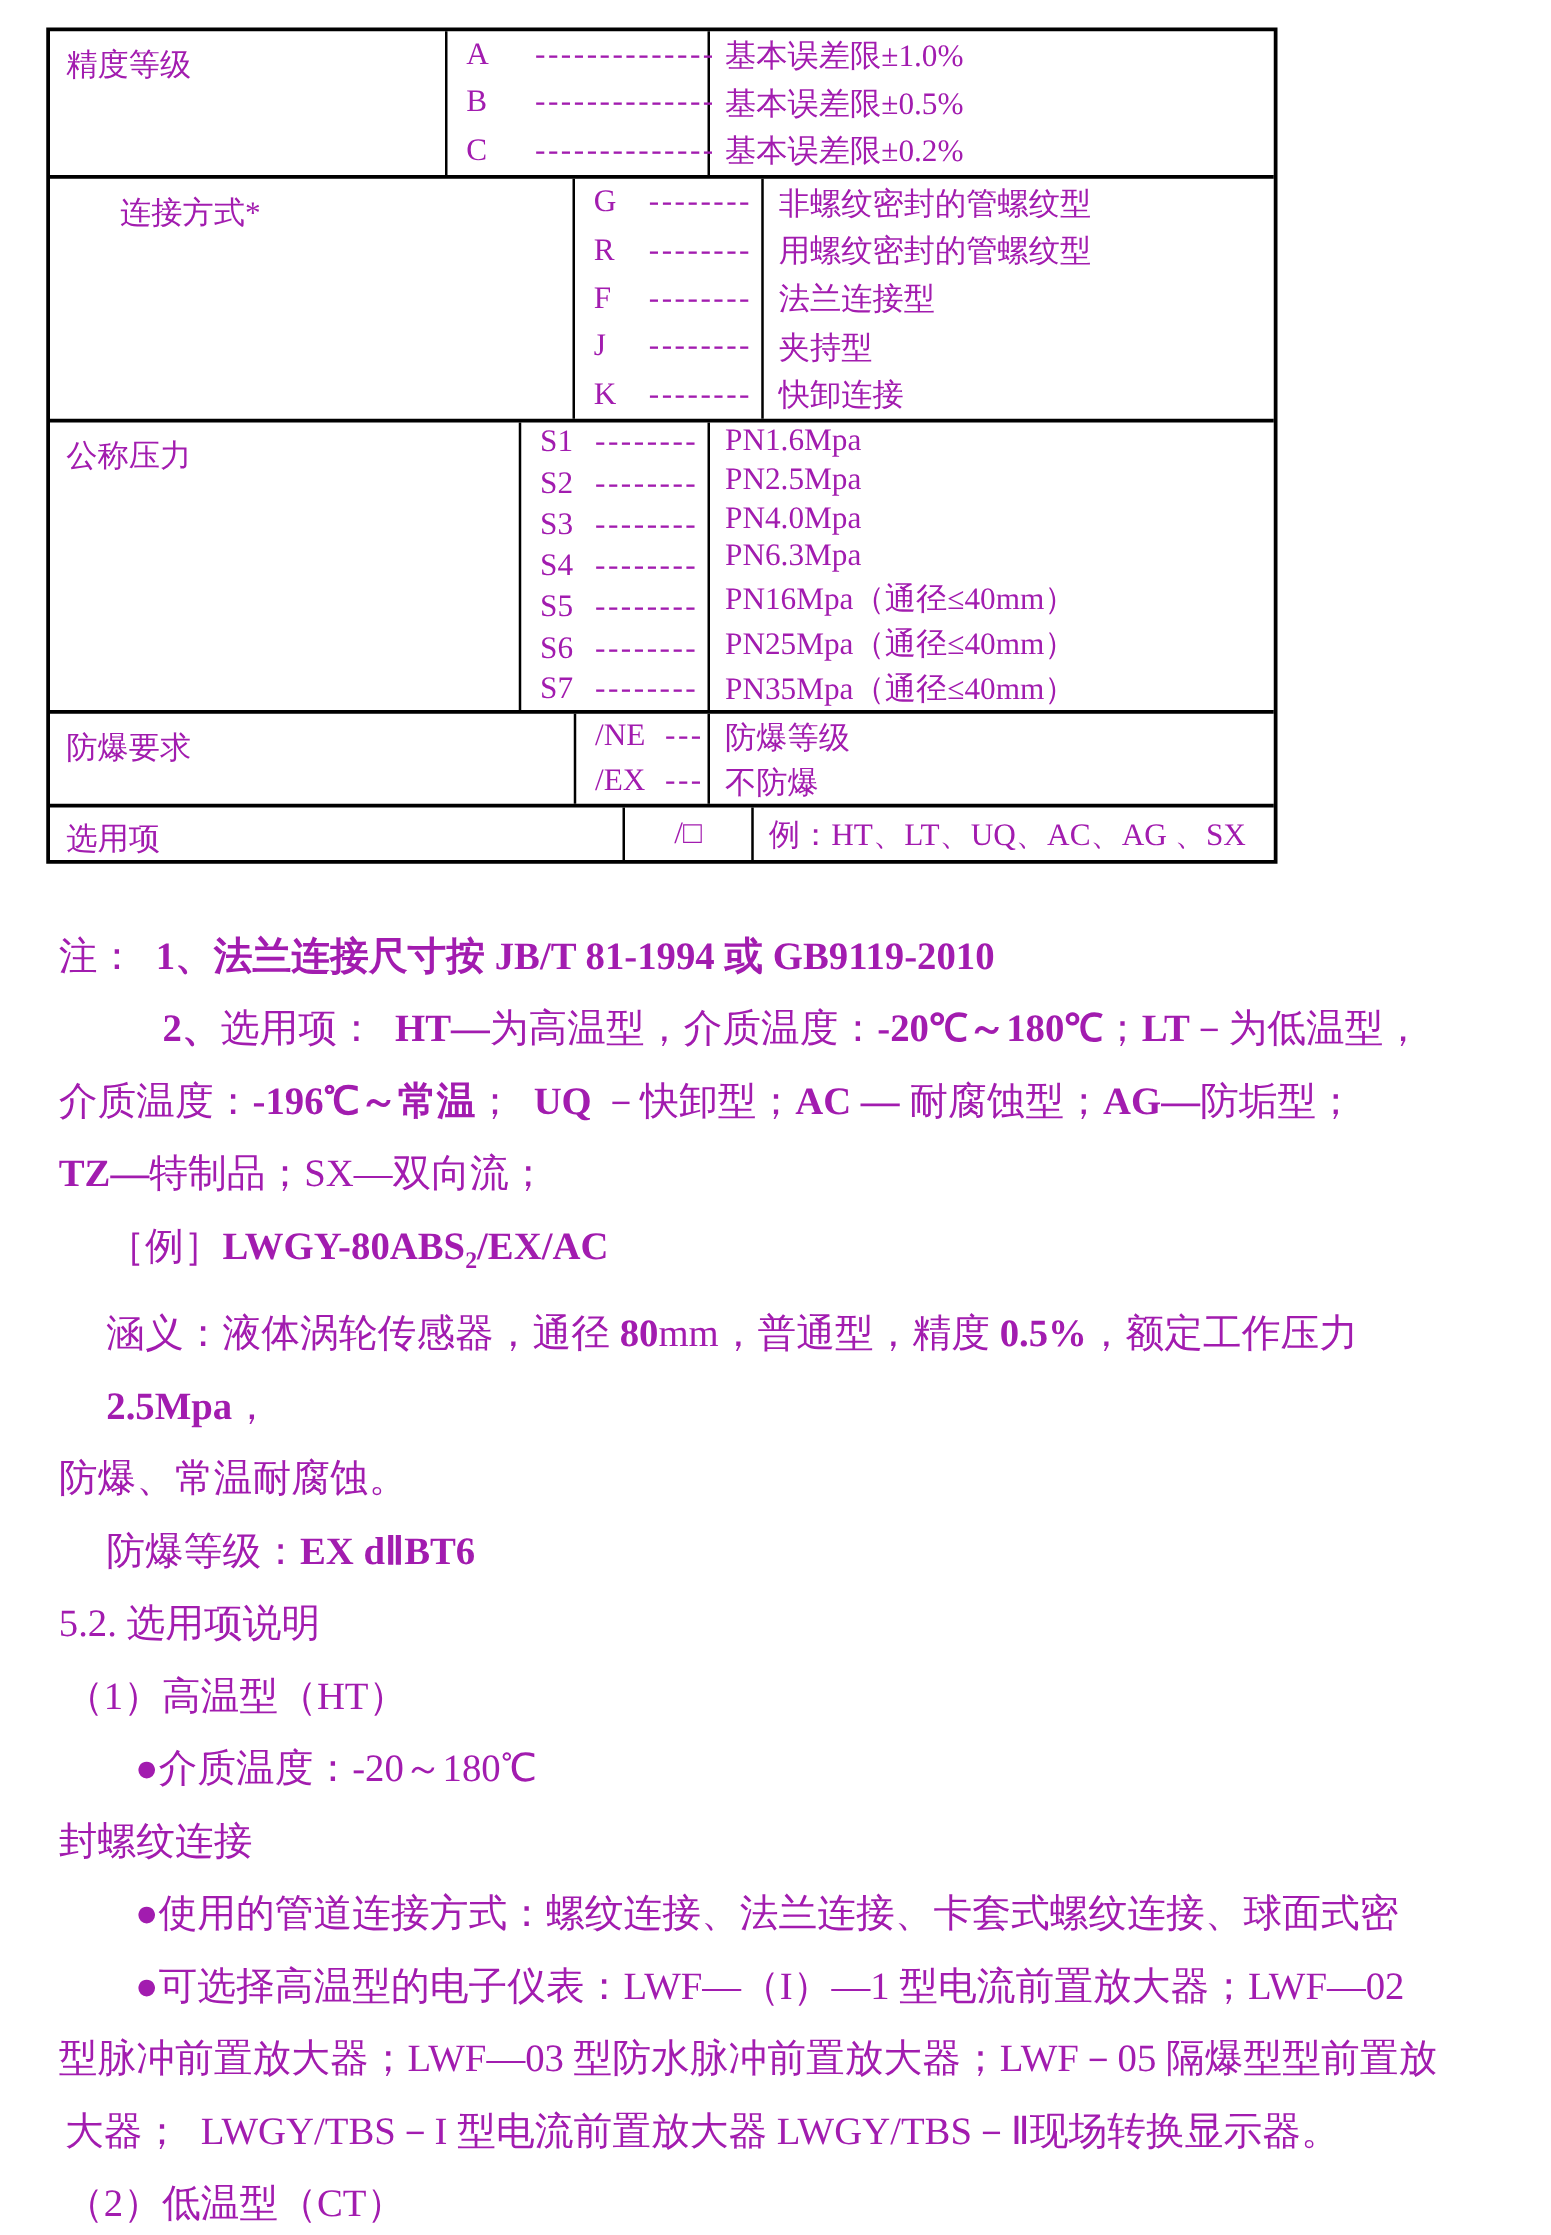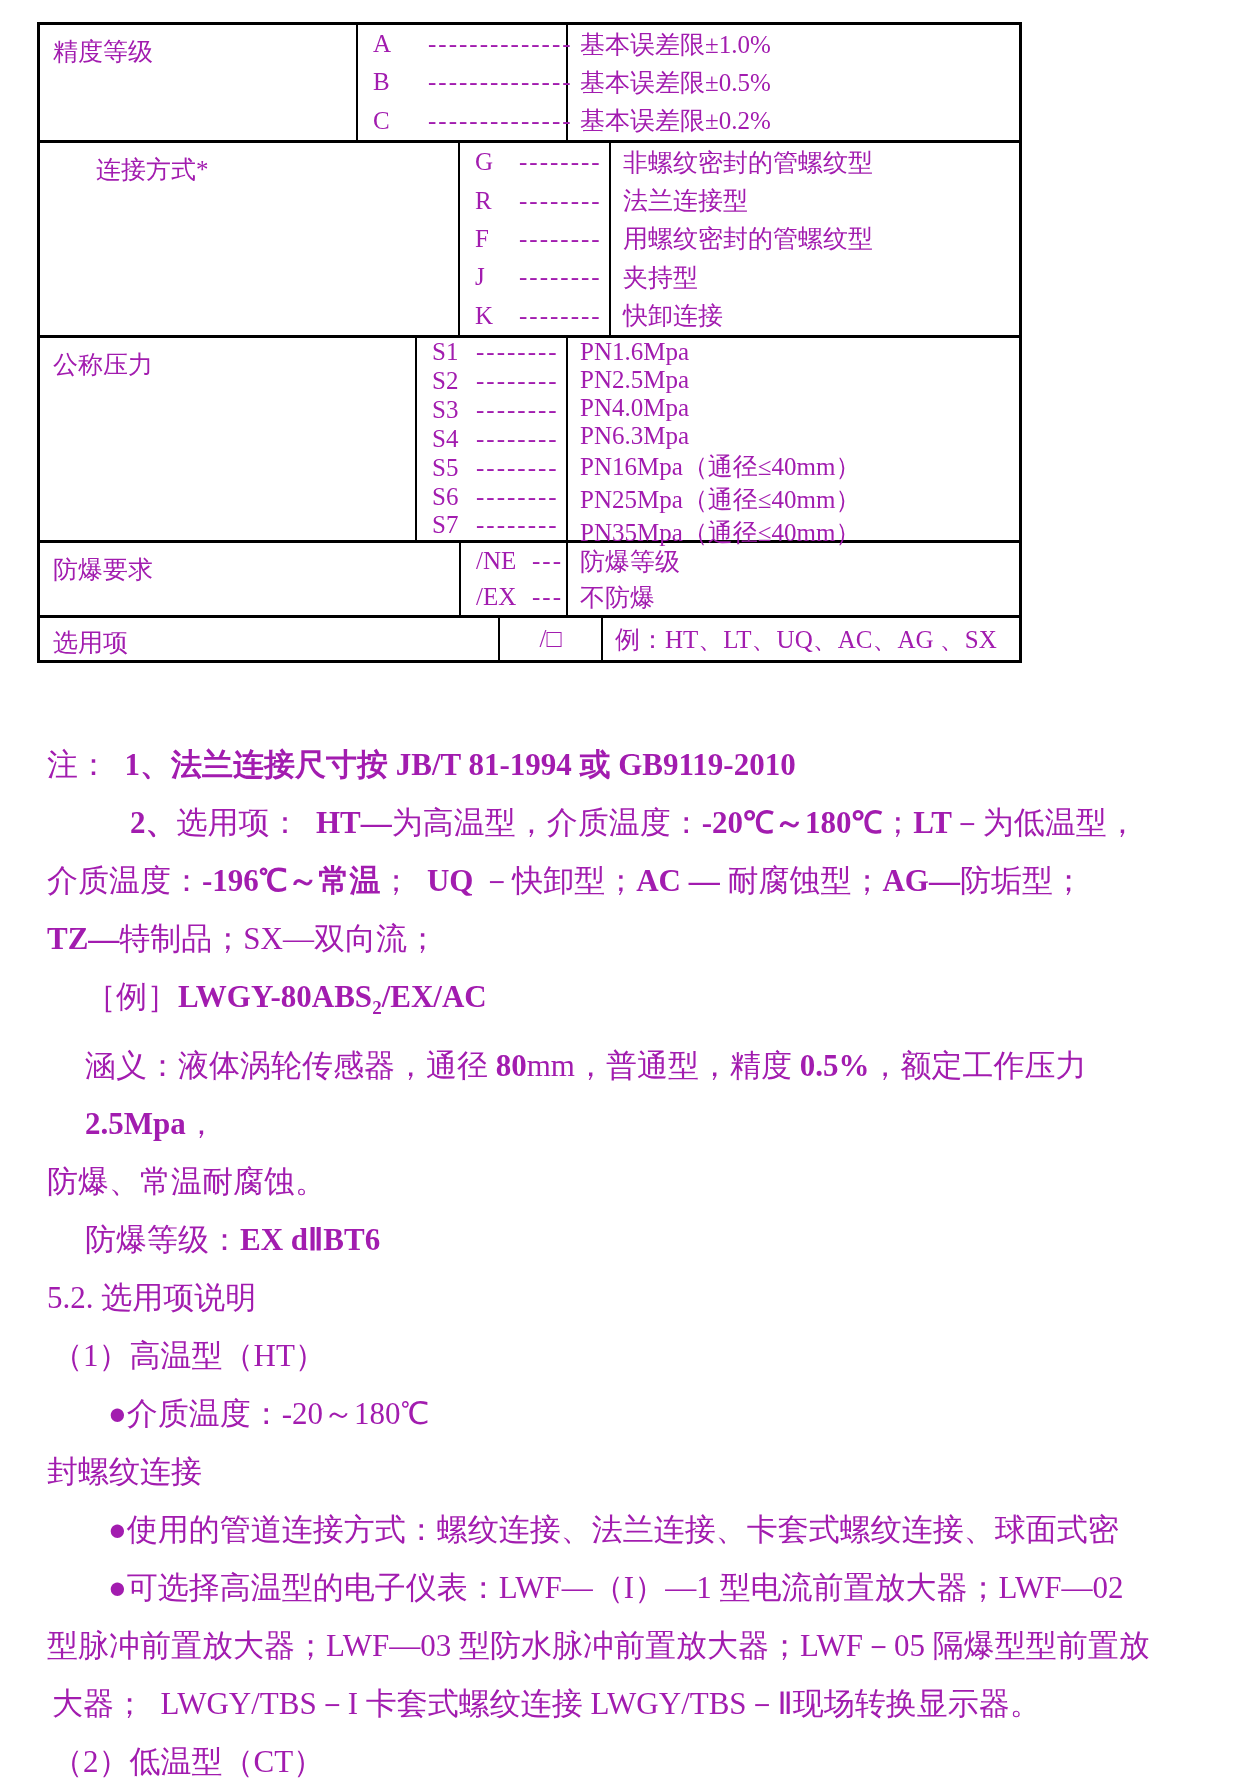--- a/index.html
+++ b/index.html
@@ -8,21 +8,21 @@
   
   .tbl{position:absolute;left:37px;top:22px;width:985px;border:3px solid #000;box-sizing:border-box;}
   .grp{display:flex;box-sizing:border-box;}
   .grp + .grp{border-top:3px solid #000;}
   .cell{box-sizing:border-box;font-size:25px;}
   .c1{border-right:2px solid #000;padding:10px 0 0 13px;}
   .c2{border-right:2px solid #000;display:flex;flex-direction:column;justify-content:space-around;padding-left:15px;}
   .c3{flex:1;display:flex;flex-direction:column;justify-content:space-around;padding-left:12px;}
   .g0{height:115px;} .g0 .c1{width:318px;} .g0 .c2{width:210px;}
   .g1{height:195px;padding-left:43px;} .g1 .c1{width:377px;} .g1 .c2{width:151px;}
-  .g2{height:205px;justify-content:flex-end;} .g2 .c1{width:377px;} .g2 .c2{width:151px;}
+  .g2{height:233px;justify-content:flex-end;} .g2 .c1{width:377px;} .g2 .c2{width:151px;}
   .g3{height:75px;}  .g3 .c1{width:421px;} .g3 .c2{width:107px;}
   .g4{height:45px;}  .g4 .c1{width:460px;padding-top:8px;} .g4 .c2{width:103px;padding-left:0;text-align:center;}
   .opt{white-space:nowrap;}
   .code{display:inline-block;}
   .g0 .code{min-width:55px;} .g1 .code{min-width:44px;} .g2 .code{min-width:44px;} .g3 .code{min-width:56px;}
   .dash{letter-spacing:2px;}
   
   .notes{position:absolute;left:37px;top:736px;width:1170px;}
   .nl{font-size:31px;line-height:58px;white-space:pre-wrap;}
   .b{font-weight:bold;text-align:center;}
@@ -55,22 +55,22 @@
       <div class="cell c1">连接方式*</div>
       <div class="cell c2">
         <div class="opt"><span class="code">G</span><span class="dash">--------</span></div>
         <div class="opt"><span class="code">R</span><span class="dash">--------</span></div>
         <div class="opt"><span class="code">F</span><span class="dash">--------</span></div>
         <div class="opt"><span class="code">J</span><span class="dash">--------</span></div>
         <div class="opt"><span class="code">K</span><span class="dash">--------</span></div>
       </div>
       <div class="cell c3">
         <div class="desc">非螺纹密封的管螺纹型</div>
+        <div class="desc">用螺纹密封的管螺纹型</div>
         <div class="desc">法兰连接型</div>
-        <div class="desc">用螺纹密封的管螺纹型</div>
         <div class="desc">夹持型</div>
         <div class="desc">快卸连接</div>
       </div>
     </div>
 
     <div class="grp g2">
       <div class="cell c1">公称压力</div>
       <div class="cell c2">
         <div class="opt"><span class="code">S1</span><span class="dash">--------</span></div>
         <div class="opt"><span class="code">S2</span><span class="dash">--------</span></div>
@@ -124,18 +124,18 @@
     <div class="nl pc"><span>涵义：液体涡轮传感器，通径 </span><span class="b">80</span><span>mm，普通型，精度 </span><span class="b">0.5%</span><span>，额定工作压力 </span><span class="b">2.5Mpa</span><span>，</span></div>
     <div class="nl pa"><span>防爆、常温耐腐蚀。</span></div>
     <div class="nl pc"><span>防爆等级：</span><span class="b">EX dⅡBT6</span></div>
     <div class="nl pa"><span>5.2. 选用项说明</span></div>
     <div class="nl pe"><span>（1）高温型（HT）</span></div>
     <div class="nl pd"><span>●介质温度：-20～180℃</span></div>
     <div class="nl pa"><span>封螺纹连接</span></div>
     <div class="nl pd"><span>●使用的管道连接方式：螺纹连接、法兰连接、卡套式螺纹连接、球面式密</span></div>
     <div class="nl pd"><span>●可选择高温型的电子仪表：LWF—（I）—1 型电流前置放大器；LWF—02</span></div>
     <div class="nl pa"><span>型脉冲前置放大器；LWF—03 型防水脉冲前置放大器；LWF－05 隔爆型型前置放</span></div>
-    <div class="nl pe"><span>大器；  LWGY/TBS－I 卡套式螺纹连接 LWGY/TBS－Ⅱ现场转换显示器。</span></div>
+    <div class="nl pe"><span>大器；  LWGY/TBS－I 型电流前置放大器 LWGY/TBS－Ⅱ现场转换显示器。</span></div>
     <div class="nl pe"><span>（2）低温型（CT）</span></div>
 
   </div>
 
 </div>
 
 </body></html>

